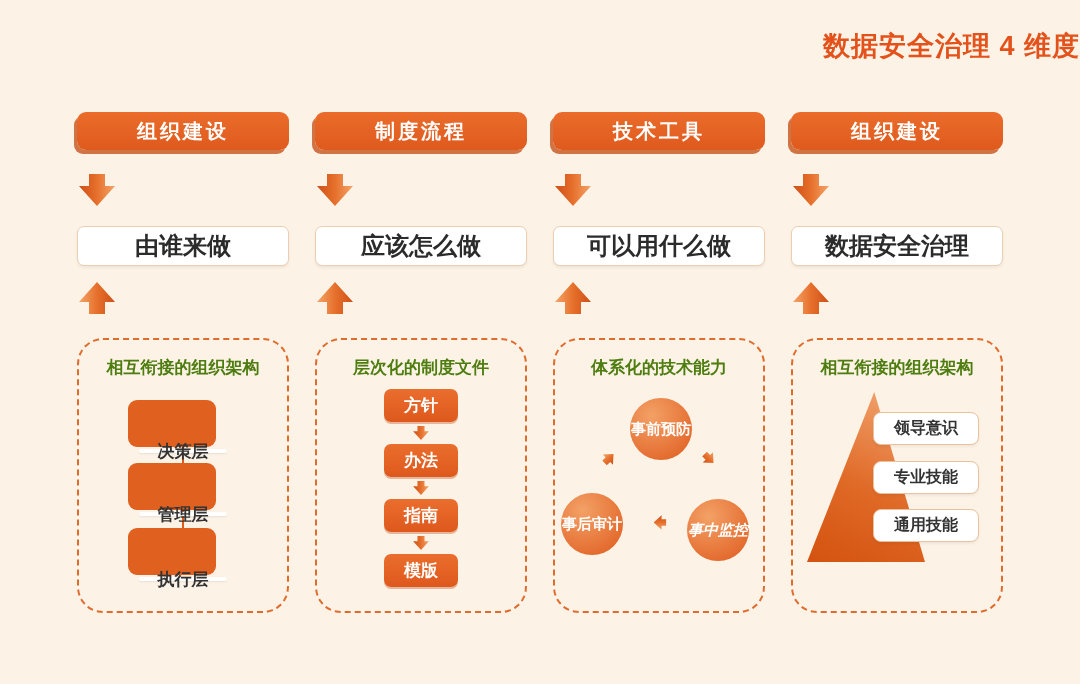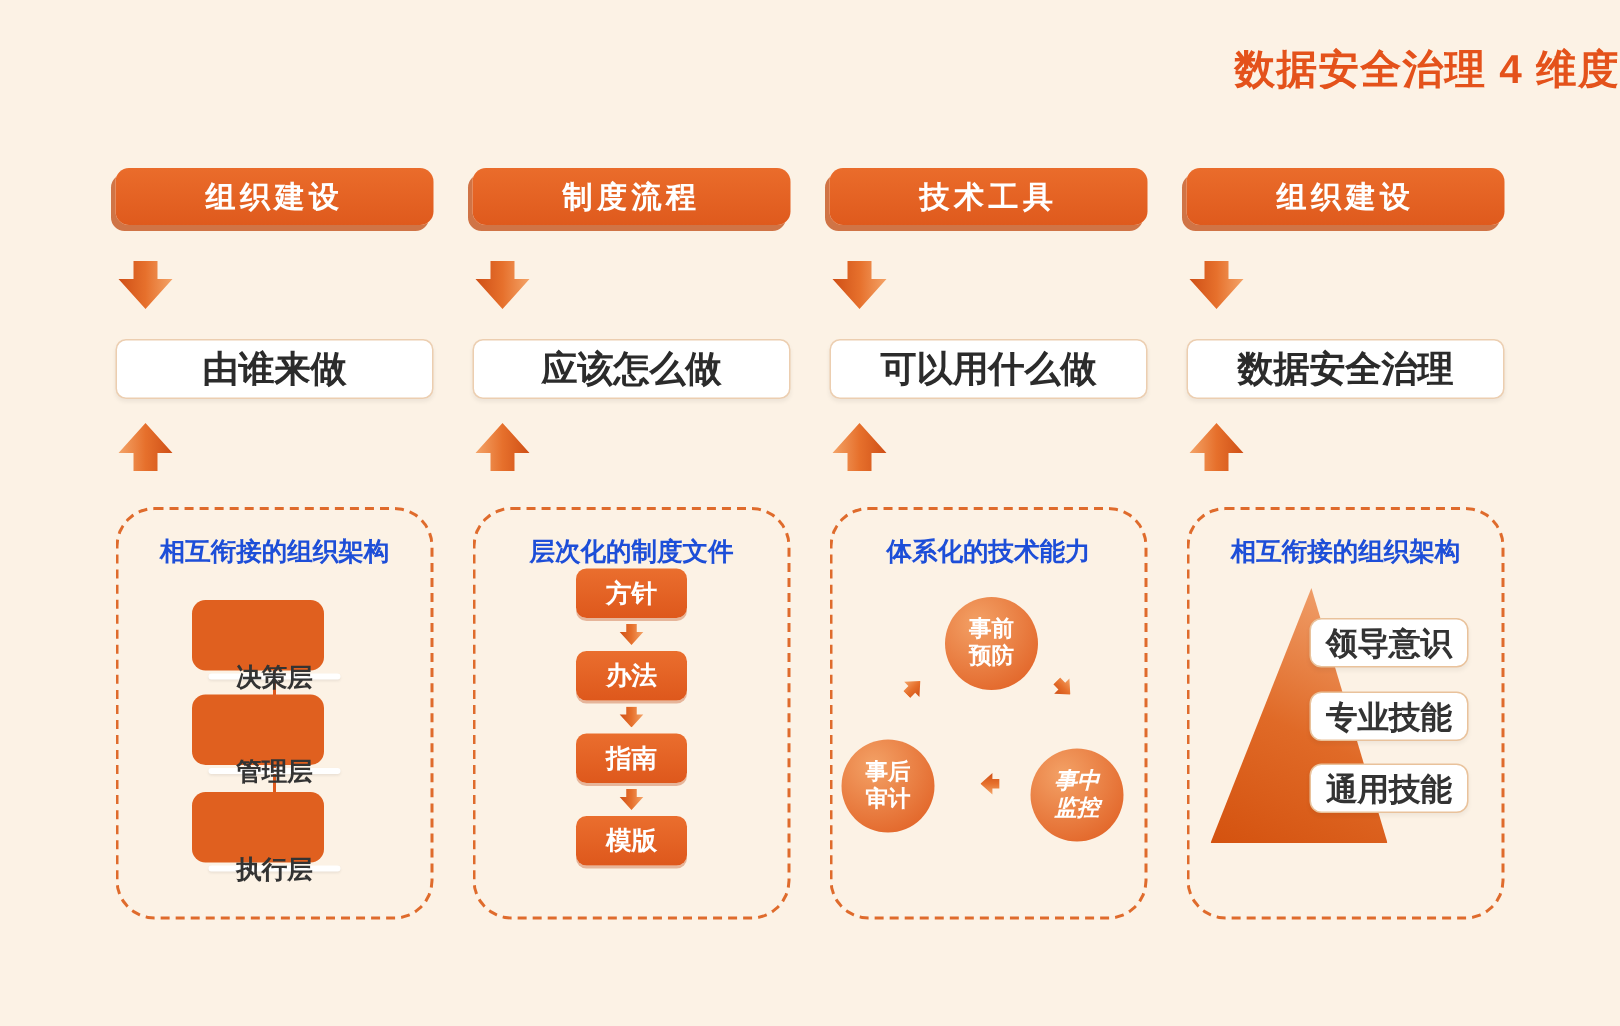--- a/index.html
+++ b/index.html
@@ -52,21 +52,21 @@
   }
 
   .panel {
     position:relative;
     width:100%; height:275px;
     border:2px dashed #df6b2c;
     border-radius:26px;
     padding-top:16px;
     display:flex; flex-direction:column; align-items:center;
   }
-  .panel-title { font-size:17px; font-weight:bold; color:#1d4ed8; position:relative; z-index:2; }
+  .panel-title { font-size:17px; font-weight:bold; color:#4d7c0f; position:relative; z-index:2; }
   .panel-body { position:absolute; inset:0; z-index:1; }
 
   
   .org-line {
     position:absolute; left:calc(50% - 1px); top:84px;
     width:2px; height:128px; background:#df5a1d;
   }
   .org-item { position:absolute; left:50%; transform:translateX(-50%); width:88px; height:38px; }
   .org-item .back {
     position:absolute; left:-11px; top:-5px;
@@ -77,38 +77,38 @@
     position:absolute; inset:0;
     background:#faeade; border:2px solid #ffffff; border-radius:8px;
     display:flex; align-items:center; justify-content:center;
     font-size:17px; font-weight:bold; color:#333;
     box-shadow:0 1px 2px rgba(0,0,0,0.08);
     margin-top:44px;
   }
   .org-item.l1 { top:65px; } .org-item.l2 { top:128px; } .org-item.l3 { top:193px; }
 
   
-  .doc-flow { display:flex; flex-direction:column; align-items:center; }
+  .doc-flow { margin-top:10px; display:flex; flex-direction:column; align-items:center; }
   .doc-box {
     width:74px; height:33px;
     background:linear-gradient(#ea6e2e,#de581c);
     border-radius:7px;
     color:#fff; font-size:17px; font-weight:bold;
     display:flex; align-items:center; justify-content:center;
     box-shadow:0 2px 0 rgba(190,70,15,0.35);
   }
   .flow-arrow { margin:4px 0; line-height:0; }
 
   
   .circle {
     position:absolute; width:62px; height:62px; border-radius:50%;
     background:radial-gradient(circle at 35% 28%, #f3a univers66, #df5a1d);
     background:radial-gradient(circle at 35% 28%, #f3a166, #df5a1d);
     color:#fff; font-size:15px; font-weight:bold; line-height:1.2;
-    display:flex; flex-direction:column; align-items:center; justify-content:center;
+    display:flex; flex-direction:row; align-items:center; justify-content:center;
   }
   .circle.top   { left:75px;  top:58px; }
   .circle.right { left:132px; top:159px;font-style:italic; }
   .circle.left  { left:6px;  top:153px; }
   .cycle-arrow { position:absolute; line-height:0; }
   .cycle-arrow.se { left:146px; top:112px; transform:rotate(-45deg); }
   .cycle-arrow.w  { left:97px;  top:176px; transform:rotate(90deg); }
   .cycle-arrow.ne { left:46px;  top:112px; transform:rotate(-135deg); }
 
   
@@ -116,21 +116,21 @@
     position:absolute; left:14px; top:52px;
     width:118px; height:170px;
     background:linear-gradient(205deg,#f3a977 0%,#e06a27 55%,#d4520f 100%);
     clip-path:polygon(57% 0, 100% 100%, 0 100%);
   }
   .pyr-label {
     position:absolute; left:80px;
     width:106px; height:33px;
     background:#fff; border:1px solid #e9c29b; border-radius:8px;
     display:flex; align-items:center; justify-content:center;
-    font-size:21px; font-weight:bold; color:#333;
+    font-size:16px; font-weight:bold; color:#333;
     box-shadow:0 2px 3px rgba(0,0,0,0.05);
   }
   .pyr-label.p1 { top:72px; } .pyr-label.p2 { top:121px; } .pyr-label.p3 { top:169px; }
 </style>
 </head>
 <body>
 
 <svg width="0" height="0" style="position:absolute" aria-hidden="true">
   <defs>
     <linearGradient id="agrad" x1="0" y1="0" x2="1" y2="0">

